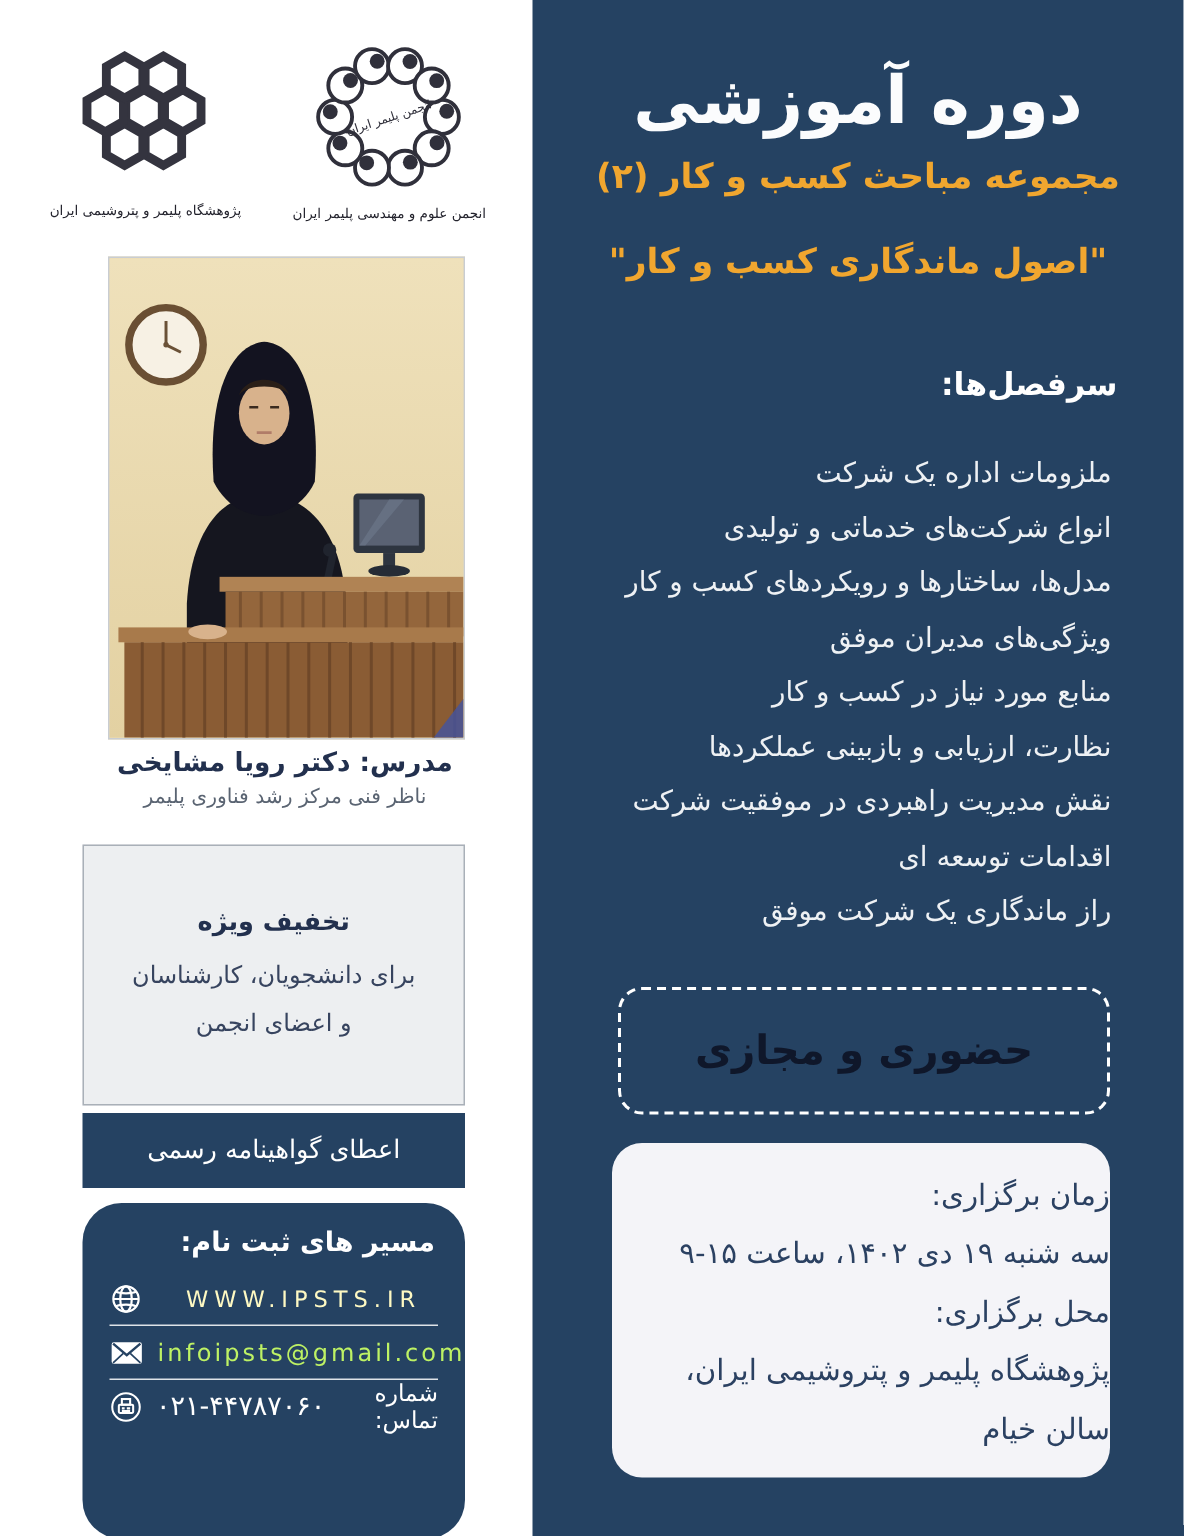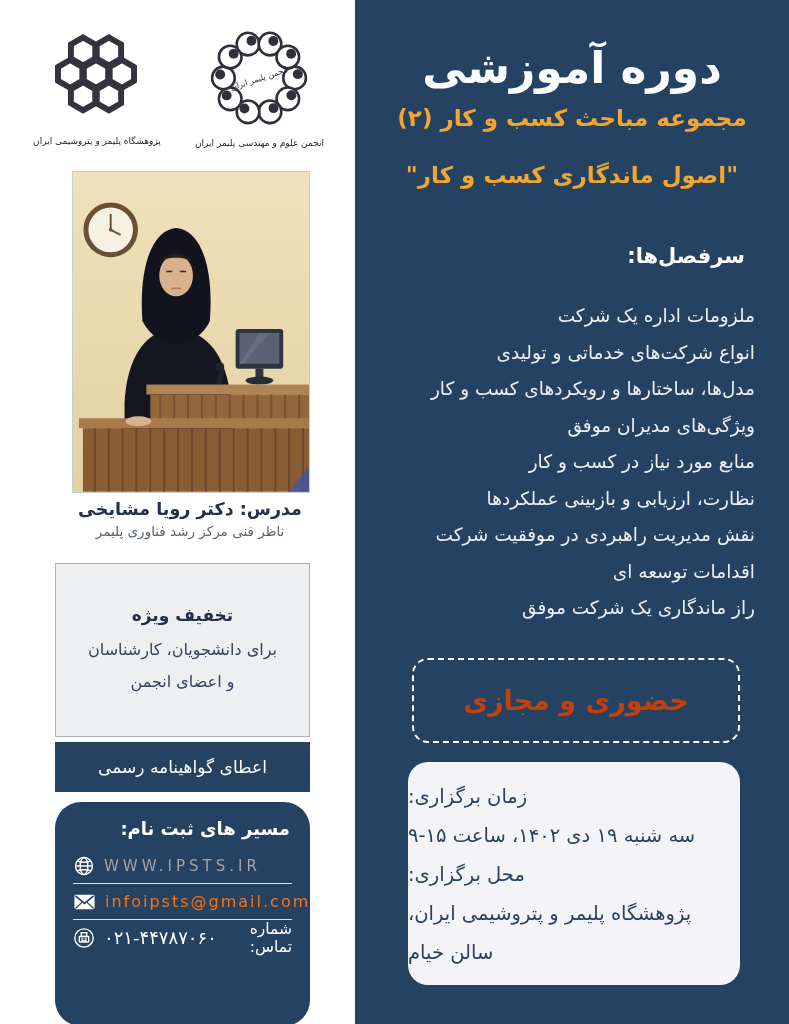--- a/index.html
+++ b/index.html
@@ -10,32 +10,32 @@
   
   .right-panel { position:absolute; top:0; left:355px; width:434px; height:1024px; background:#254262; }
   .r-title { position:absolute; top:26px; left:355px; width:434px; text-align:center;
              color:#fbfcfd; font-size:44px; font-weight:bold;margin-top:16px; }
   .r-sub1  { position:absolute; top:105px; left:355px; width:434px; text-align:center;
              color:#F0A62F; font-size:23px; font-weight:bold; }
   .r-sub2  { position:absolute; top:162px; left:355px; width:434px; text-align:center;
              color:#F0A62F; font-size:23px; font-weight:bold; }
   .r-topics-heading { position:absolute; top:244px; left:355px; width:434px; padding-right:44px;
              direction:rtl; text-align:right; color:#ffffff; font-size:21px; font-weight:bold; }
-  .r-topics { position:absolute; top:298px; left:355px; width:434px; padding-right:34px; padding-left:14px;
+  .r-topics { position:absolute; top:298px; left:355px; width:434px; padding-right:48px; padding-left:14px;
              direction:rtl; text-align:right; color:#eef1f4; font-size:18.5px; }
   .r-topics .topic { line-height:36.5px; white-space:nowrap; }
 
   .mode-button { position:absolute; top:658px; left:412px; width:328px; height:85px;
              border:2px dashed #ffffff; border-radius:16px;
              display:flex; align-items:center; justify-content:center;
-             color:#c2410c; font-size:27px; font-weight:bold; cursor:pointer; }
+             color:#0f172a; font-size:27px; font-weight:bold; cursor:pointer; }
 
   .info-box { position:absolute; top:762px; left:408px; width:332px; height:223px;
              background:#f4f4f8; border-radius:20px; padding-top:15px;
-             direction:rtl; text-align:left; color:#2b4162; font-size:19.5px; }
+             direction:rtl; text-align:right; color:#2b4162; font-size:19.5px; }
   .info-box .line { line-height:39px; white-space:nowrap; }
 
   
   .logo-svg { position:absolute; }
   .logo-caption { position:absolute; text-align:center; font-size:9px; color:#23232d; direction:rtl; }
 
   .photo { position:absolute; top:171px; left:72px; width:238px; height:322px;
            border:1px solid #c9cdd2; background:#ecdcb4; }
   .photo svg { display:block; width:100%; height:100%; }
 
@@ -54,22 +54,22 @@
            background:#254262; display:flex; align-items:center; justify-content:center;
            color:#ffffff; font-size:17px; font-weight:normal; direction:rtl; }
 
   .reg-box { position:absolute; top:802px; left:55px; width:255px; height:224px;
            background:#254262; border-radius:26px; padding:12px 18px 10px 18px; color:#ffffff; }
   .reg-title { direction:rtl; text-align:right; font-size:18px; font-weight:bold; margin:4px 2px 10px 0; }
   .reg-row { display:flex; align-items:center; height:33px; gap:9px; }
   .reg-row.ltr { direction:ltr; }
   .reg-row.rtl-row { direction:rtl; justify-content:space-between; }
   .reg-divider { height:1px; background:rgba(255,255,255,0.85); margin:1px 0; }
-  .reg-site { font-size:15px; letter-spacing:4px; color:#a3a3a3; }
-  .reg-email { font-size:16px; letter-spacing:2px; color:#f97316; }
+  .reg-site { font-size:15px; letter-spacing:4px; color:#fef9c3;margin-left:20px; }
+  .reg-email { font-size:16px; letter-spacing:2px; color:#bef264; }
   .reg-phone-label { font-size:15.5px; }
   .reg-phone-number { font-size:18px; letter-spacing:1px; }
   .reg-icon { flex:0 0 auto; display:flex; align-items:center; }
 </style>
 </head>
 <body>
 
 <div class="page">
 
   <svg class="logo-svg" style="top:20px; left:42px;" width="108" height="112" viewBox="0 0 100 104">

